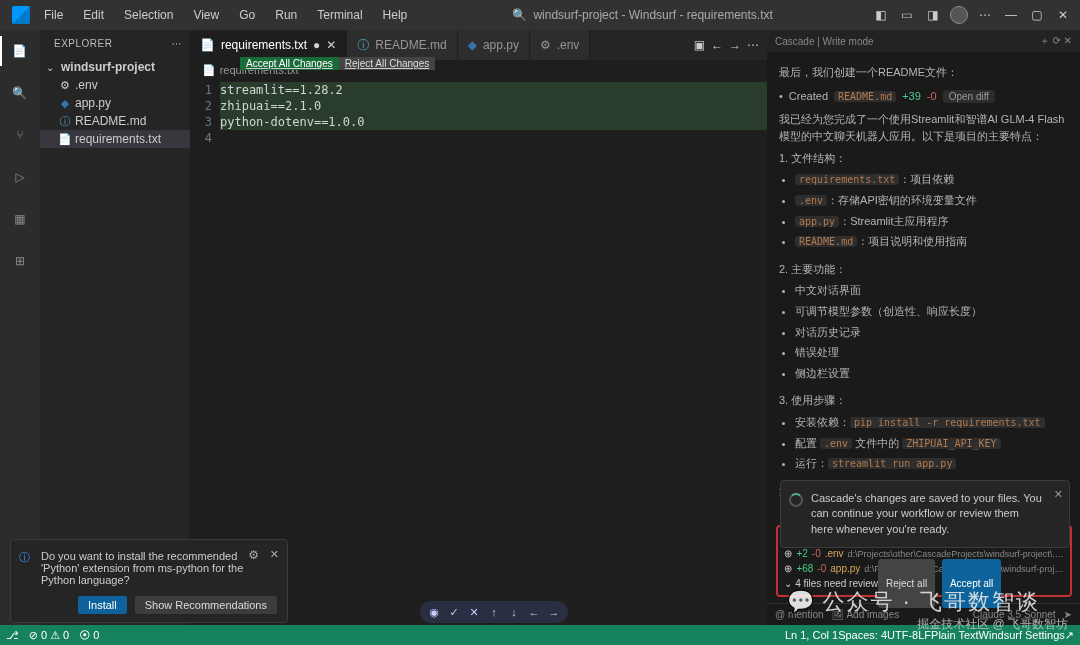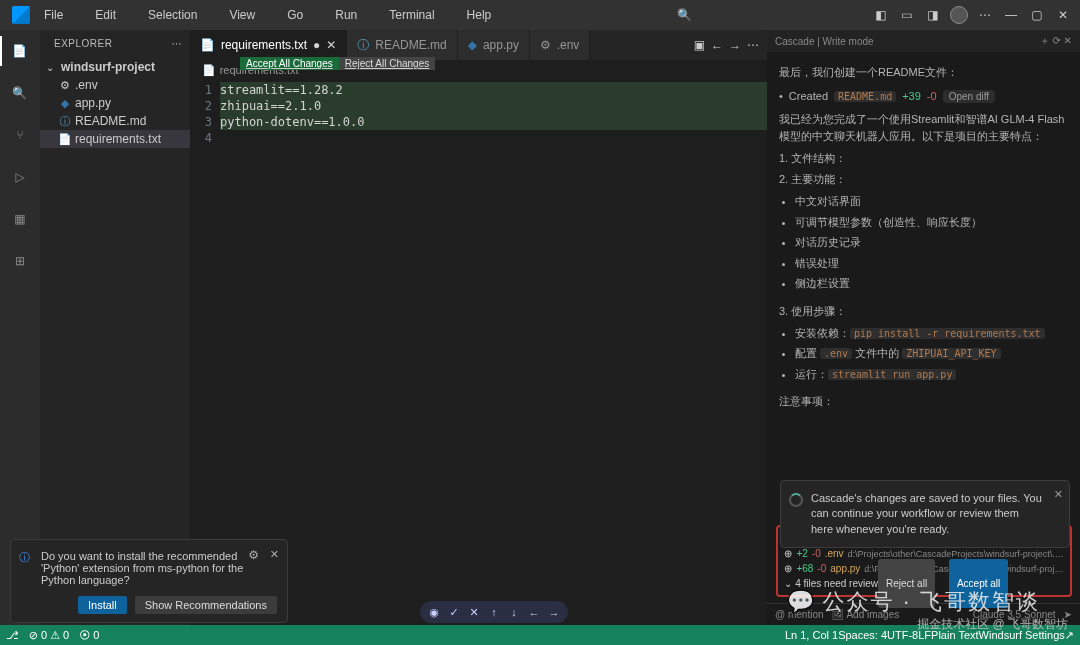--- a/index.html
+++ b/index.html
@@ -1,19 +1,19 @@
 <!DOCTYPE html>
 <html><head>
 <meta charset="utf-8">
 <style>
 * { margin:0; padding:0; box-sizing:border-box; }
 body { font-family:"Segoe UI",sans-serif; font-size:12px; background:#1e1e1e; color:#ccc; width:1080px; height:645px; overflow:hidden; display:flex; flex-direction:column; }
 .titlebar { height:30px; background:#323233; display:flex; align-items:center; padding:0 6px; }
 .logo { width:18px; height:18px; margin:0 6px; background:linear-gradient(135deg,#0098ff 50%,#007acc 50%); border-radius:2px; }
-.menus { display:flex; gap:16px; }
+.menus { display:flex; gap:4px; }
 .menus span { padding:4px 8px; cursor:default; }
 .title-center { flex:1; display:flex; justify-content:center; align-items:center; gap:6px; color:#aaa; }
 .title-right { display:flex; align-items:center; gap:4px; }
 .tbtn { width:22px; height:22px; display:flex; align-items:center; justify-content:center; color:#ccc; }
 .main { flex:1; display:flex; overflow:hidden; }
 .activity { width:40px; background:#2c2c2c; display:flex; flex-direction:column; align-items:center; padding-top:6px; gap:12px; }
 .abtn { width:30px; height:30px; display:flex; align-items:center; justify-content:center; color:#8a8a8a; position:relative; }
 .abtn.active { color:#fff; }
 .abtn.active::before { content:''; position:absolute; left:-5px; top:0; bottom:0; width:2px; background:#fff; }
 .sidebar { width:150px; background:#252526; display:flex; flex-direction:column; }
@@ -55,21 +55,21 @@
 .notify .x { position:absolute; right:6px; top:6px; color:#999; }
 .notify .spin { position:absolute; left:8px; top:12px; width:14px; height:14px; border:2px solid #555; border-top-color:#5a9; border-radius:50%; }
 .changes { position:absolute; right:8px; top:525px; width:296px; border:2px solid #b33; border-radius:4px; background:#1a1a1a; padding:4px; font-size:10px; z-index:19; }
 .crow { display:flex; align-items:center; gap:4px; padding:2px 2px; }
 .crow .p { color:#4c8; } .crow .m { color:#c66; }
 .crow .fn { color:#d8a657; }
 .crow .fp { color:#888; flex:1; overflow:hidden; white-space:nowrap; text-overflow:ellipsis; font-size:9px; }
 .cfoot { display:flex; align-items:center; justify-content:flex-start; padding:2px 2px; }
 .cfoot .btn { padding:19px 8px; border-radius:3px; font-size:10px; }
 .r-all { background:#444; color:#ddd; }
-.a-all { background:#0e639c; color:#fff; margin-left:11px; }
+.a-all { background:#0e639c; color:#fff; margin-left:4px; }
 .cinput { height:22px; display:flex; align-items:center; gap:8px; padding:0 8px; color:#888; font-size:10px; border-top:1px solid #333; }
 .popup { position:absolute; left:10px; bottom:22px; width:278px; background:#252526; border:1px solid #3c3c3c; border-radius:4px; padding:10px 10px 8px 30px; font-size:11px; color:#ccc; z-index:30; }
 .popup .i { position:absolute; left:8px; top:10px; color:#3794ff; }
 .popup .g { position:absolute; right:28px; top:8px; color:#aaa; font-size:12px; }
 .popup .x { position:absolute; right:8px; top:8px; color:#aaa; }
 .popup .actions { display:flex; justify-content:flex-end; gap:8px; margin-top:10px; }
 .popup .pb { padding:3px 10px; border-radius:2px; }
 .install { background:#0e639c; color:#fff;text-align:right; }
 .show { background:#3c3c3c; color:#ddd; }
 .pill-bar { position:absolute; left:420px; bottom:22px; background:#2a2e42; border-radius:12px; display:flex; gap:4px; padding:3px 6px; z-index:25; }
@@ -91,20 +91,21 @@
     <span>Edit</span>
     <span>Selection</span>
     <span>View</span>
     <span>Go</span>
     <span>Run</span>
     <span>Terminal</span>
     <span>Help</span>
   </div>
   <div class="title-center">
     <span>🔍</span>
+    <span>windsurf-project - Windsurf - requirements.txt</span>
   </div>
   <div class="title-right">
     <div class="tbtn">◧</div>
     <div class="tbtn">▭</div>
     <div class="tbtn">◨</div>
     <div class="tbtn">
         <div class="avatar"></div>
       </div>
     <div class="tbtn">⋯</div>
     <div class="tbtn">—</div>
@@ -214,20 +215,26 @@
       <div class="created">
         <span>•</span>
         <span>Created</span>
         <span class="code-pill">README.md</span>
         <span class="g">+39</span>
         <span class="r">-0</span>
         <span class="open-diff">Open diff</span>
       </div>
       <p>我已经为您完成了一个使用Streamlit和智谱AI GLM-4 Flash模型的中文聊天机器人应用。以下是项目的主要特点：</p>
       <p>1.  文件结构：</p>
+      <ul>
+        <li><span class="code-pill">requirements.txt</span><span>：项目依赖</span></li>
+        <li><span class="code-pill">.env</span><span>：存储API密钥的环境变量文件</span></li>
+        <li><span class="code-pill">app.py</span><span>：Streamlit主应用程序</span></li>
+        <li><span class="code-pill">README.md</span><span>：项目说明和使用指南</span></li>
+      </ul>
       <p>2.  主要功能：</p>
       <ul>
         <li>中文对话界面</li>
         <li>可调节模型参数（创造性、响应长度）</li>
         <li>对话历史记录</li>
         <li>错误处理</li>
         <li>侧边栏设置</li>
       </ul>
       <p>3.  使用步骤：</p>
       <ul>

